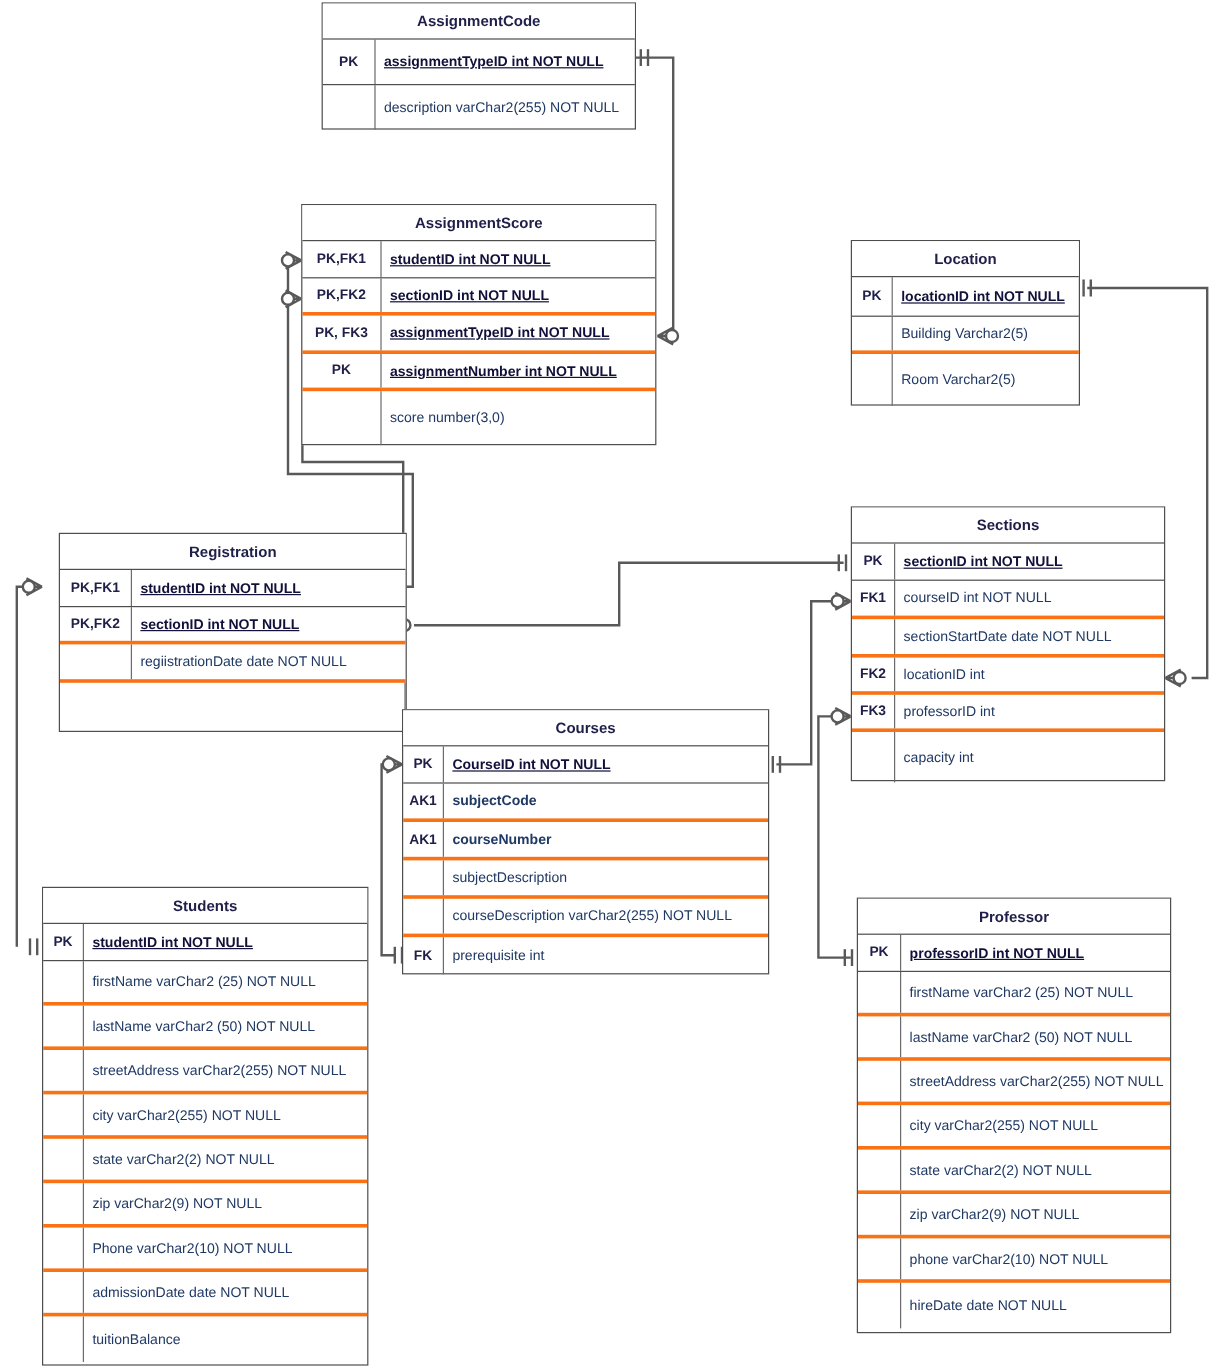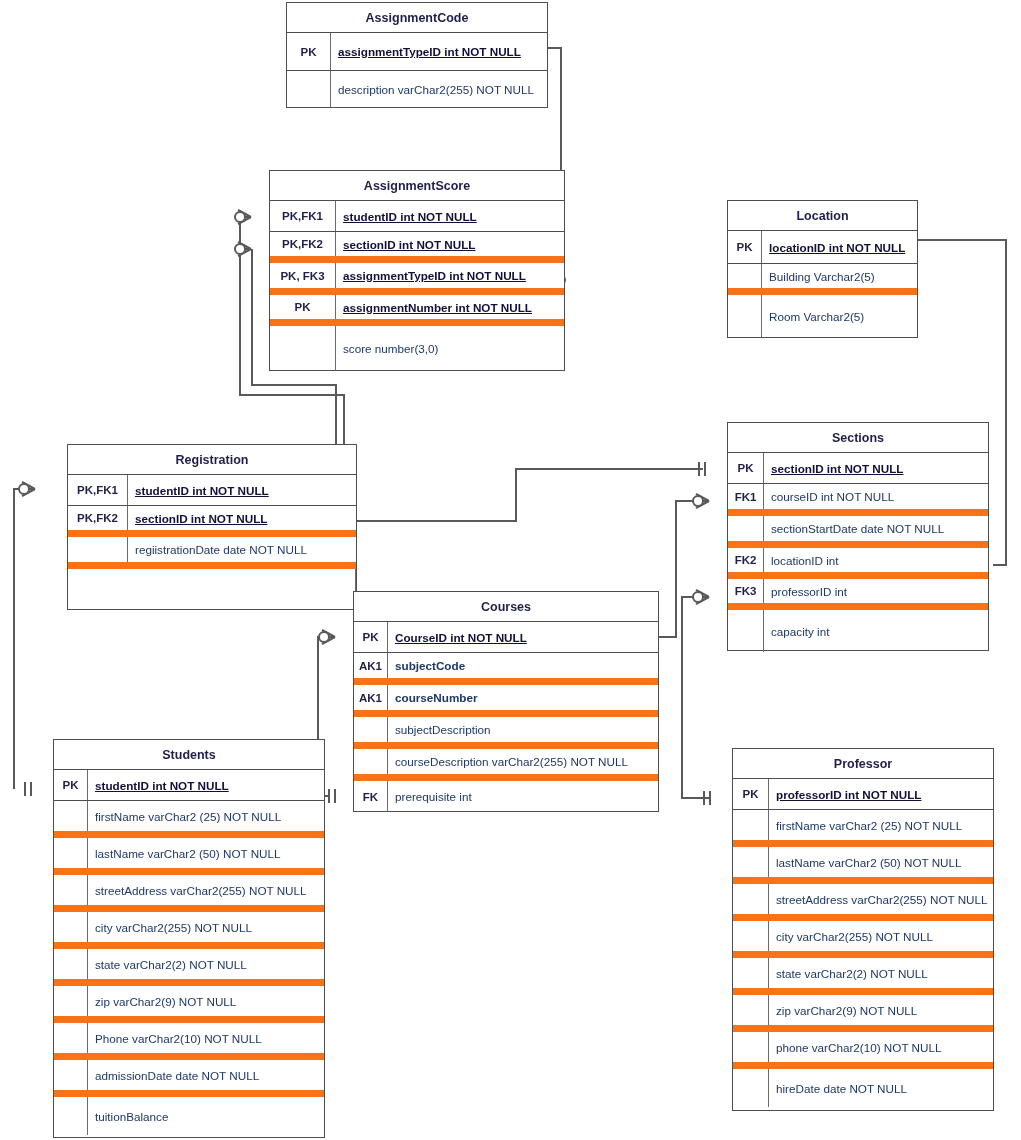--- a/index.html
+++ b/index.html
@@ -24,42 +24,41 @@
     left: 0; top: 0;
     width: 1021px; height: 1140px;
     pointer-events: none;
   }
   
   .entity {
     position: absolute;
     box-sizing: border-box;
     border: 1px solid #4d4d4d;
     background: #ffffff;
-    margin-left: 18px;
   }
   .ent-title {
     box-sizing: border-box;
     height: 30px;
     line-height: 30px;
     text-align: center;
     font-weight: bold;
     font-size: 12.5px;
     color: #1f1f4a;
     border-bottom: 1px solid #4d4d4d;
     background: #ffffff;
     white-space: nowrap;
     overflow: hidden;
   }
   .ent-rows {
     display: block;
   }
   .row {
     display: flex;
     align-items: stretch;
-    border-bottom: 7px solid #f97316;
+    border-bottom: 3px solid #f97316;
     box-sizing: border-box;
     height: 31px;
   }
   .row.last { border-bottom: none; }
   .row.sep-strong { border-bottom: 1px solid #4d4d4d; }
   .key-cell {
     box-sizing: border-box;
     flex: 0 0 auto;
     display: flex;
     align-items: center;

